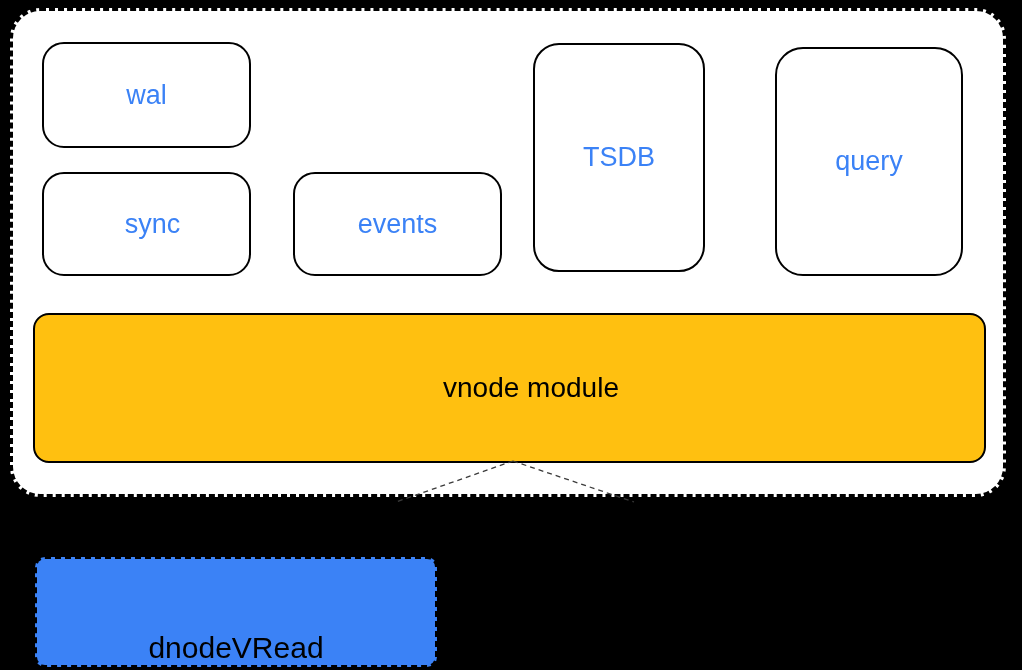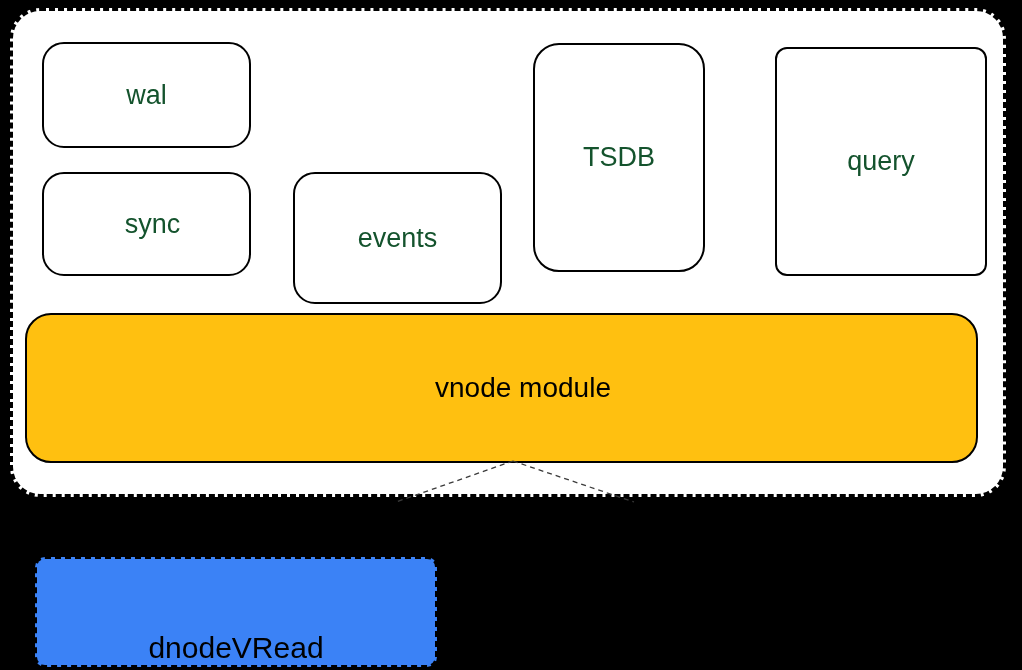--- a/index.html
+++ b/index.html
@@ -31,38 +31,38 @@
   .module-box {
     position: absolute;
     background: #ffffff;
     border: 2.5px solid #000000;
     border-radius: 22px;
     box-sizing: border-box;
     display: flex;
     align-items: center;
     justify-content: center;
     font-size: 27px;
-    color: #14532d;
+    color: #3b82f6;
   }
   
   .box-wal    { left: 29px;  top: 31px;  width: 209px; height: 106px; }
   .box-cq     { left: 280px; top: 31px;  width: 209px; height: 106px; }
   .box-sync   { left: 29px;  top: 161px; width: 209px; height: 104px; padding-left: 12px; }
-  .box-events { left: 280px; top: 161px; width: 209px; height: 132px; }
+  .box-events { left: 280px; top: 161px; width: 209px; height: 104px; }
   .box-tsdb   { left: 520px; top: 32px;  width: 172px; height: 229px; border-radius: 26px; }
-  .box-query  { left: 762px; top: 36px;  width: 212px; height: 229px; border-radius: 12px; }
+  .box-query  { left: 762px; top: 36px;  width: 188px; height: 229px; border-radius: 28px; }
   .vnode-module {
     position: absolute;
-    left: 12px;
+    left: 20px;
     top: 302px;
     width: 953px;
     height: 150px;
     background: #FFC010;
     border: 2.5px solid #000000;
-    border-radius: 26px;
+    border-radius: 16px;
     box-sizing: border-box;
     display: flex;
     align-items: center;
     justify-content: center;
     font-size: 28px;
     color: #000000;
     padding-left: 43px;
   }
   
   .connectors {

